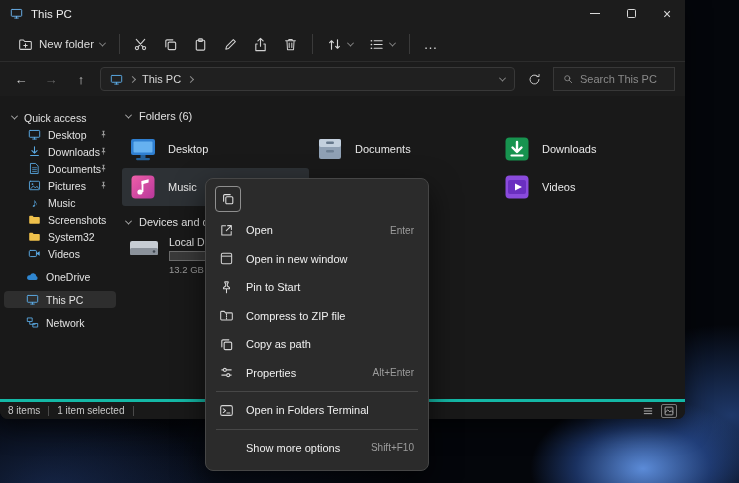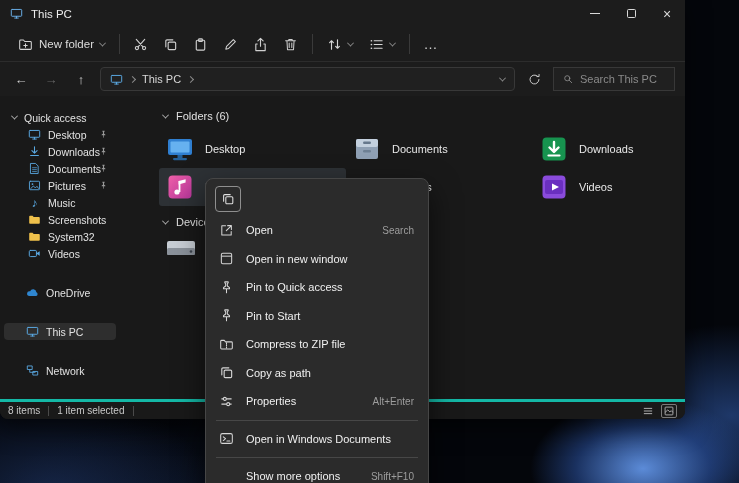--- a/index.html
+++ b/index.html
@@ -38,32 +38,32 @@
   .navbar{flex:0 0 34px;background:#1c1c1c;display:flex;align-items:center;padding:0 10px;gap:8px;}
   .nav-btn{width:22px;height:24px;display:flex;align-items:center;justify-content:center;font-size:13px;color:#cfcfcf;}
   .nav-btn.disabled{color:#646464;}
   .addressbar{flex:0 0 415px;height:24px;background:#202020;border:1px solid #383838;border-radius:4px;
     display:flex;align-items:center;padding:0 9px;gap:7px;font-size:11px;color:#d8d8d8;}
   .addr-spacer{flex:1;}
   .searchbar{flex:1;height:24px;background:#202020;border:1px solid #383838;border-radius:0;display:flex;align-items:center;padding:0 9px;gap:7px;color:#9a9a9a;}
   .searchbar input{background:transparent;border:none;outline:none;color:#cfcfcf;font-size:11px;width:100%;font-family:inherit;}
   .searchbar input::placeholder{color:#8a8a8a;}
 
-  .content{flex:1;display:flex;background:#191919;overflow:hidden;gap:37px;}
+  .content{flex:1;display:flex;background:#191919;overflow:hidden;}
 
   
   .sidebar{flex:0 0 120px;padding-top:13px;}
   .side-item{height:17px;display:flex;align-items:center;margin:0 4px;border-radius:4px;position:relative;font-size:10.5px;color:#e2e2e2;white-space:nowrap;}
   .side-item .s-icon{width:13px;margin-right:7px;display:flex;align-items:center;justify-content:center;flex:0 0 13px;}
   .side-item.child{padding-left:24px;}
   .side-item.root{padding-left:22px;}
   .side-item.header{padding-left:8px;gap:7px;}
   .side-item.selected{background:#2e2e2e;}
   .side-item .pin{position:absolute;right:8px;color:#9a9a9a;display:flex;}
-  .gap6{margin-top:22px;}
+  .gap6{margin-top:6px;}
   .c-blue{color:#5aa9e2;} .c-yellow{color:#f0c14b;} .c-cloud{color:#2f86d0;}
   .note-glyph{font-size:12px;line-height:1;}
 
   
   .main{flex:1;padding:12px 0 0 2px;position:relative;}
   .sec-header{display:flex;align-items:center;gap:8px;font-size:11px;color:#e0e0e0;margin:0 0 6px 4px;height:16px;}
   .tiles{display:grid;grid-template-columns:187px 187px 187px;}
   .tile{display:flex;align-items:center;gap:10px;height:38px;padding:0 6px;border-radius:3px;}
   .tile.selected{background:#2d3135;}
   .tile-label{font-size:11px;color:#e8e8e8;}
@@ -546,46 +546,37 @@
         </svg>
     </span>
   </div>
   <div class="ctx-item">
     <span class="mi">
         <svg width="15" height="15">
           <use href="#i-open"></use>
         </svg>
       </span>
     <span>Open</span>
-    <span class="ctx-short">Search</span>
+    <span class="ctx-short">Enter</span>
   </div>
   <div class="ctx-item">
     <span class="mi">
         <svg width="15" height="15">
           <use href="#i-window"></use>
         </svg>
       </span>
     <span>Open in new window</span>
     <span class="ctx-short"></span>
   </div>
   <div class="ctx-item">
     <span class="mi">
         <svg width="15" height="15">
           <use href="#i-pinline"></use>
         </svg>
       </span>
-    <span>Pin to Quick access</span>
-    <span class="ctx-short"></span>
-  </div>
-  <div class="ctx-item">
-    <span class="mi">
-        <svg width="15" height="15">
-          <use href="#i-pinline"></use>
-        </svg>
-      </span>
     <span>Pin to Start</span>
     <span class="ctx-short"></span>
   </div>
   <div class="ctx-item">
     <span class="mi">
         <svg width="15" height="15">
           <use href="#i-zip"></use>
         </svg>
       </span>
     <span>Compress to ZIP file</span>
@@ -609,21 +600,21 @@
     <span>Properties</span>
     <span class="ctx-short">Alt+Enter</span>
   </div>
   <div class="ctx-sep"></div>
   <div class="ctx-item">
     <span class="mi">
         <svg width="15" height="15">
           <use href="#i-term"></use>
         </svg>
       </span>
-    <span>Open in Windows Documents</span>
+    <span>Open in Folders Terminal</span>
     <span class="ctx-short"></span>
   </div>
   <div class="ctx-sep"></div>
   <div class="ctx-item">
     <span class="mi"></span>
     <span>Show more options</span>
     <span class="ctx-short">Shift+F10</span>
   </div>
 </div>
 

